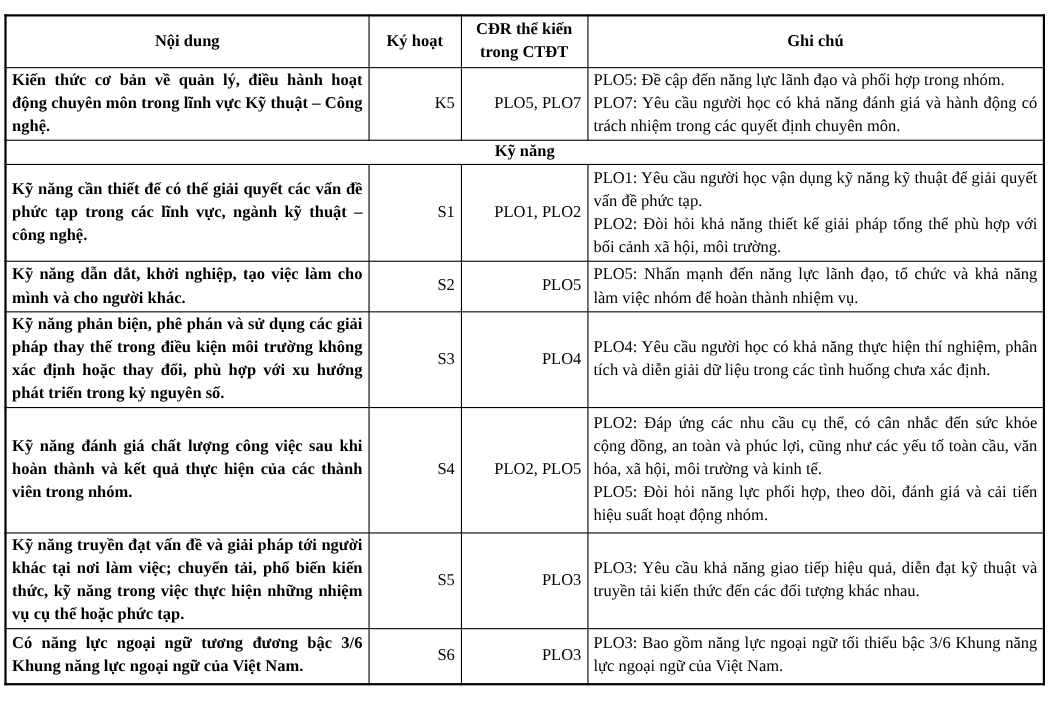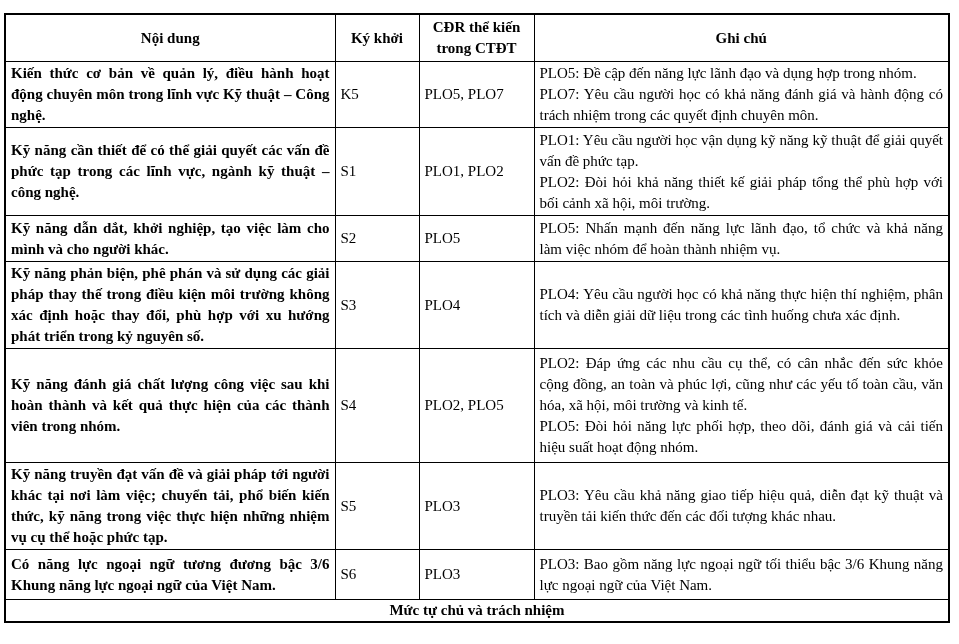--- a/index.html
+++ b/index.html
@@ -35,21 +35,21 @@
     font-weight: bold;
     text-align: center;
     padding: 2px 4px;
   }
   col.w-nd  { width: 330px; }
   col.w-kh  { width: 84px; }
   col.w-cdr { width: 115px; }
   col.w-gc  { width: 415px; }
   td.c-nd  .par  { text-align: justify; font-weight: bold; }
   td.c-gc  .note { text-align: justify; }
-  td.c-kh, td.c-cdr { text-align: left; }
+  td.c-kh, td.c-cdr { text-align: right; }
   tr.section-row td {
     text-align: center;
     font-weight: bold;
     padding: 0 5px;
   }
   tr.h-header { height: 44px; margin-left: 24px; }
   tr.h-r0 { height: 64px; }
   tr.h-sec1 { height: 21px; }
   tr.h-r2 { height: 88px; }
   tr.h-r3 { height: 46px; }
@@ -66,38 +66,41 @@
   <table class="outcomes">
     <colgroup>
       <col class="w-nd">
       <col class="w-kh">
       <col class="w-cdr">
       <col class="w-gc">
     </colgroup>
     <thead>
       <tr class="h-header">
         <th>Nội dung</th>
-        <th>Ký khởi</th>
+        <th>Ký hoạt</th>
         <th>CĐR thể kiến trong CTĐT</th>
         <th>Ghi chú</th>
       </tr>
     </thead>
     <tbody>
       <tr class="h-r0">
         <td class="c-nd">
           <div class="par">Kiến thức cơ bản về quản lý, điều hành hoạt động chuyên môn trong lĩnh vực Kỹ thuật – Công nghệ.</div>
         </td>
         <td class="c-kh">K5</td>
         <td class="c-cdr">PLO5, PLO7</td>
         <td class="c-gc">
-          <div class="note">PLO5: Đề cập đến năng lực lãnh đạo và dụng hợp trong nhóm.</div>
+          <div class="note">PLO5: Đề cập đến năng lực lãnh đạo và phối hợp trong nhóm.</div>
           <div class="note">PLO7: Yêu cầu người học có khả năng đánh giá và hành động có trách nhiệm trong các quyết định chuyên môn.</div>
         </td>
       </tr>
 
+      <tr class="section-row h-sec1">
+        <td colspan="4">Kỹ năng</td>
+      </tr>
 
       <tr class="h-r2">
         <td class="c-nd">
           <div class="par">Kỹ năng cần thiết để có thể giải quyết các vấn đề phức tạp trong các lĩnh vực, ngành kỹ thuật – công nghệ.</div>
         </td>
         <td class="c-kh">S1</td>
         <td class="c-cdr">PLO1, PLO2</td>
         <td class="c-gc">
           <div class="note">PLO1: Yêu cầu người học vận dụng kỹ năng kỹ thuật để giải quyết vấn đề phức tạp.</div>
           <div class="note">PLO2: Đòi hỏi khả năng thiết kế giải pháp tổng thể phù hợp với bối cảnh xã hội, môi trường.</div>
@@ -153,18 +156,15 @@
         <td class="c-nd">
           <div class="par">Có năng lực ngoại ngữ tương đương bậc 3/6 Khung năng lực ngoại ngữ của Việt Nam.</div>
         </td>
         <td class="c-kh">S6</td>
         <td class="c-cdr">PLO3</td>
         <td class="c-gc">
           <div class="note">PLO3: Bao gồm năng lực ngoại ngữ tối thiểu bậc 3/6 Khung năng lực ngoại ngữ của Việt Nam.</div>
         </td>
       </tr>
 
-      <tr class="section-row h-sec2">
-        <td colspan="4">Mức tự chủ và trách nhiệm</td>
-      </tr>
     </tbody>
   </table>
 </div>
 
 </body></html>

